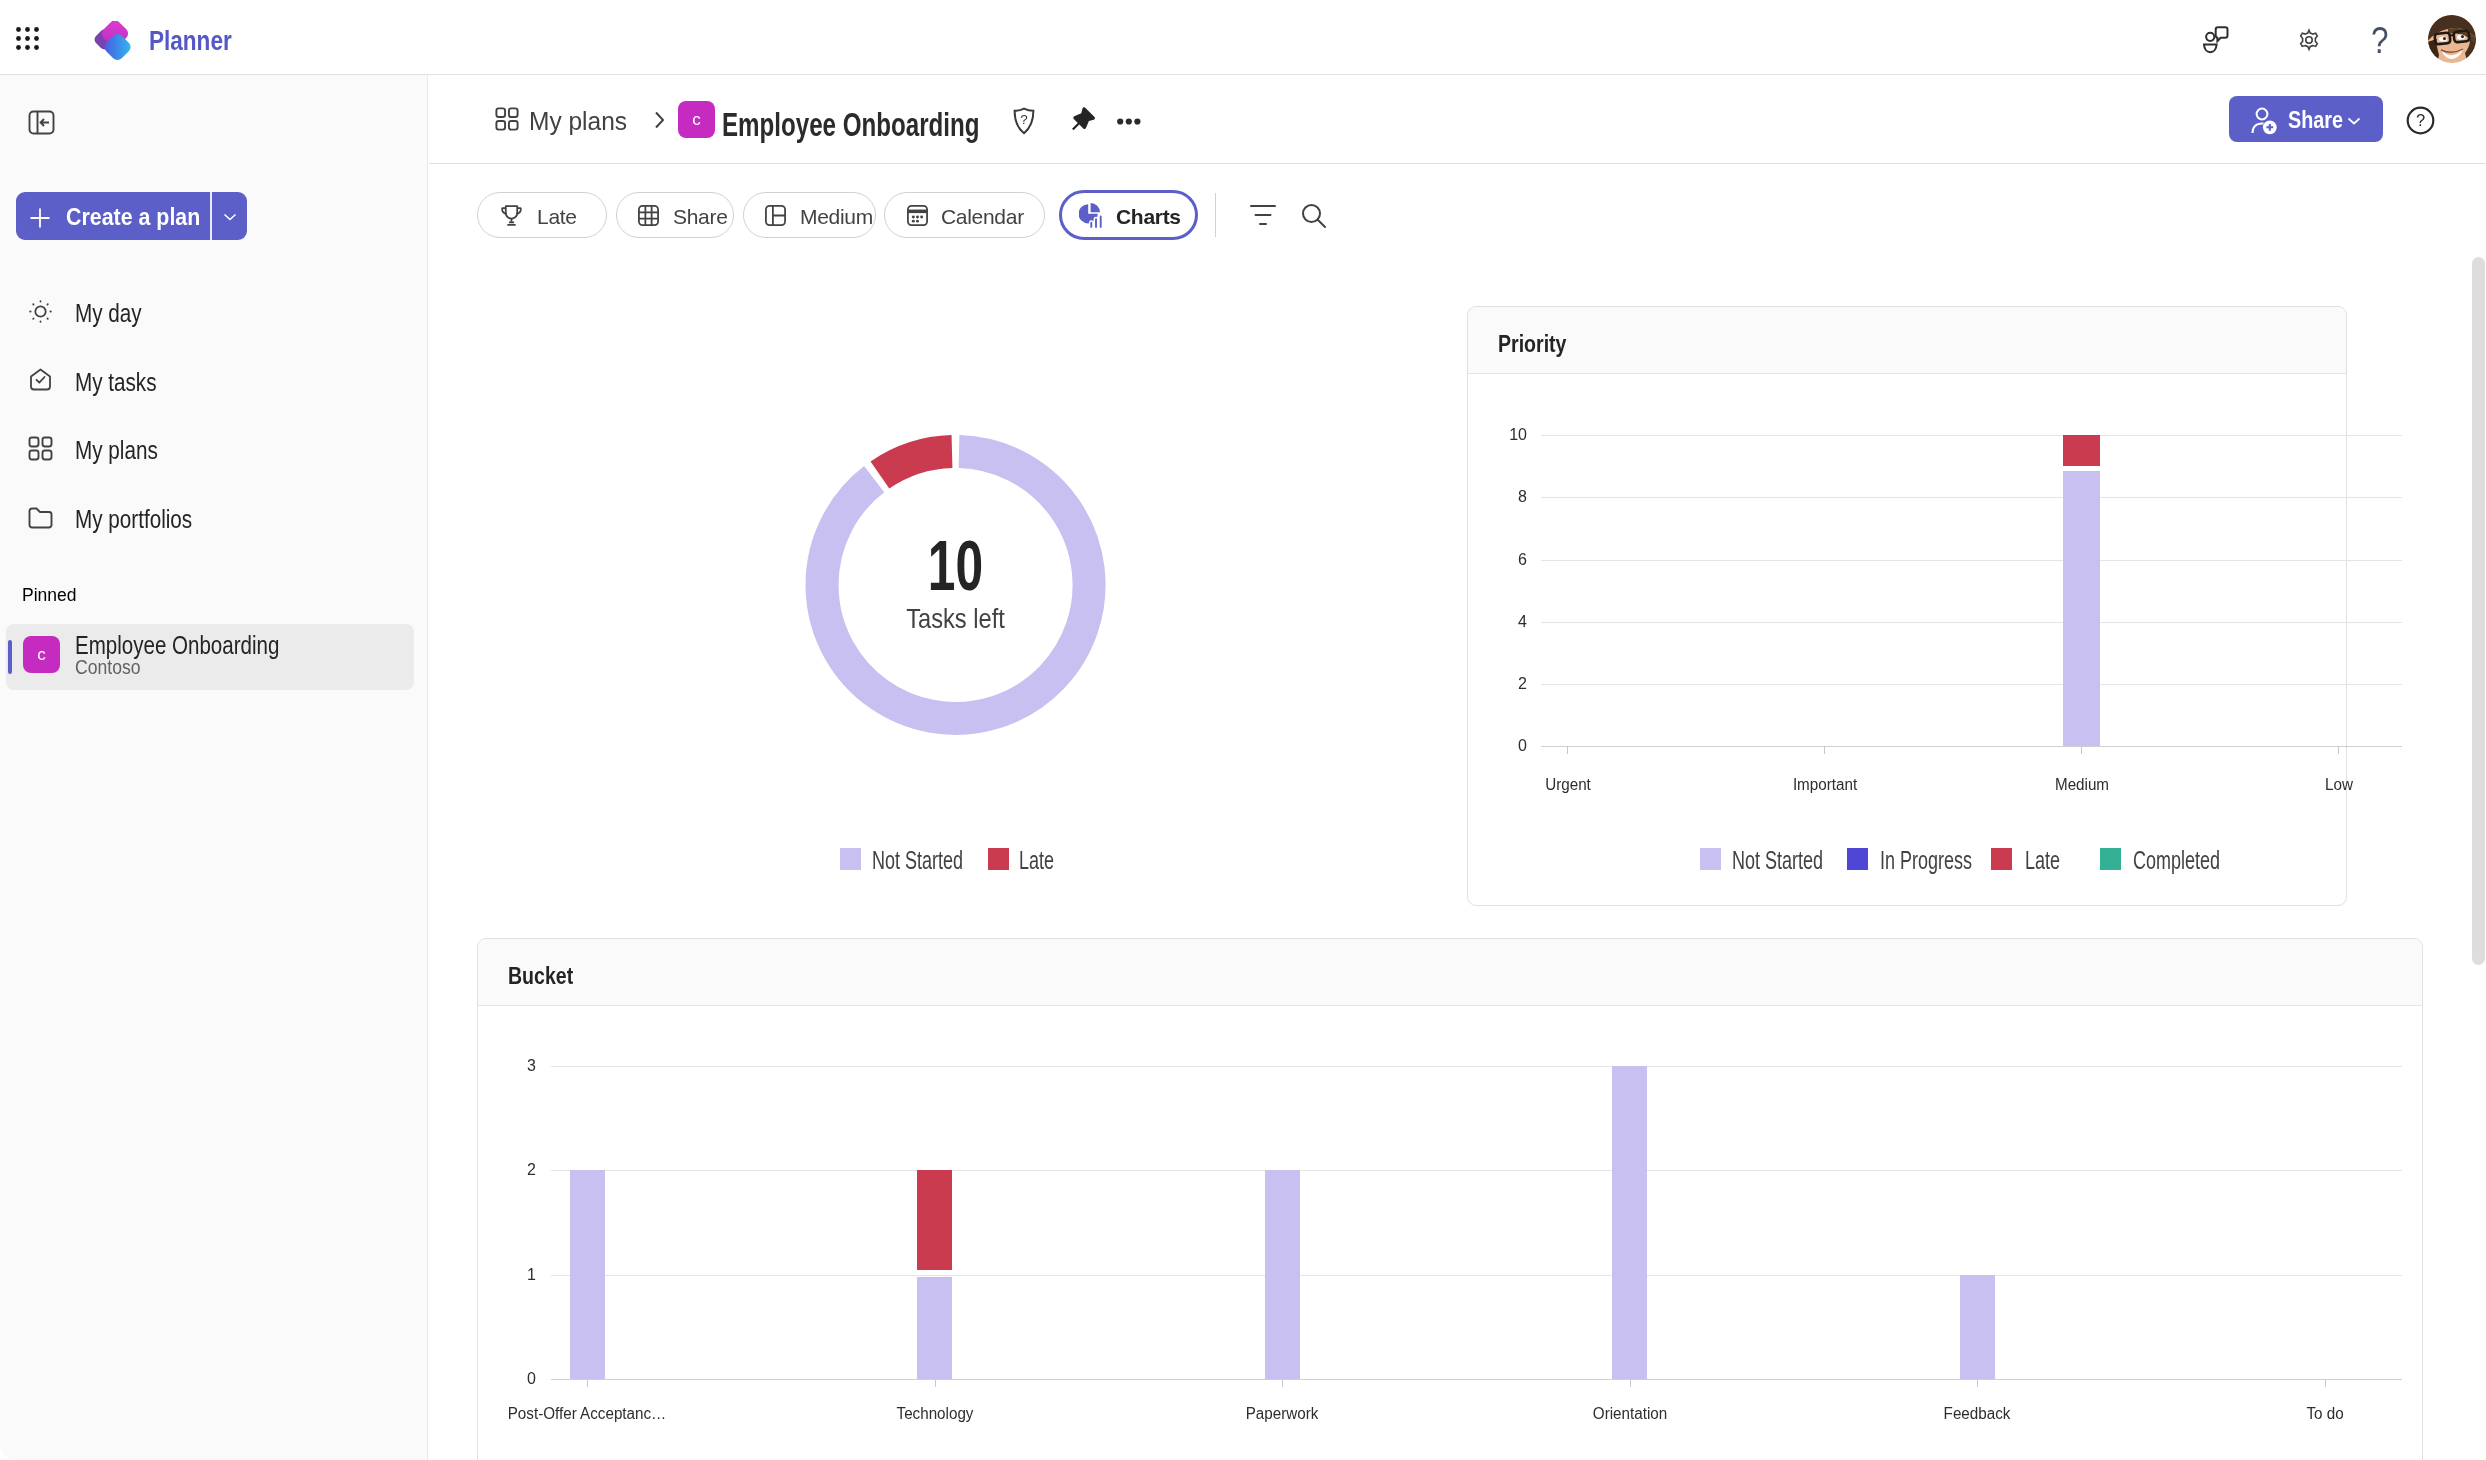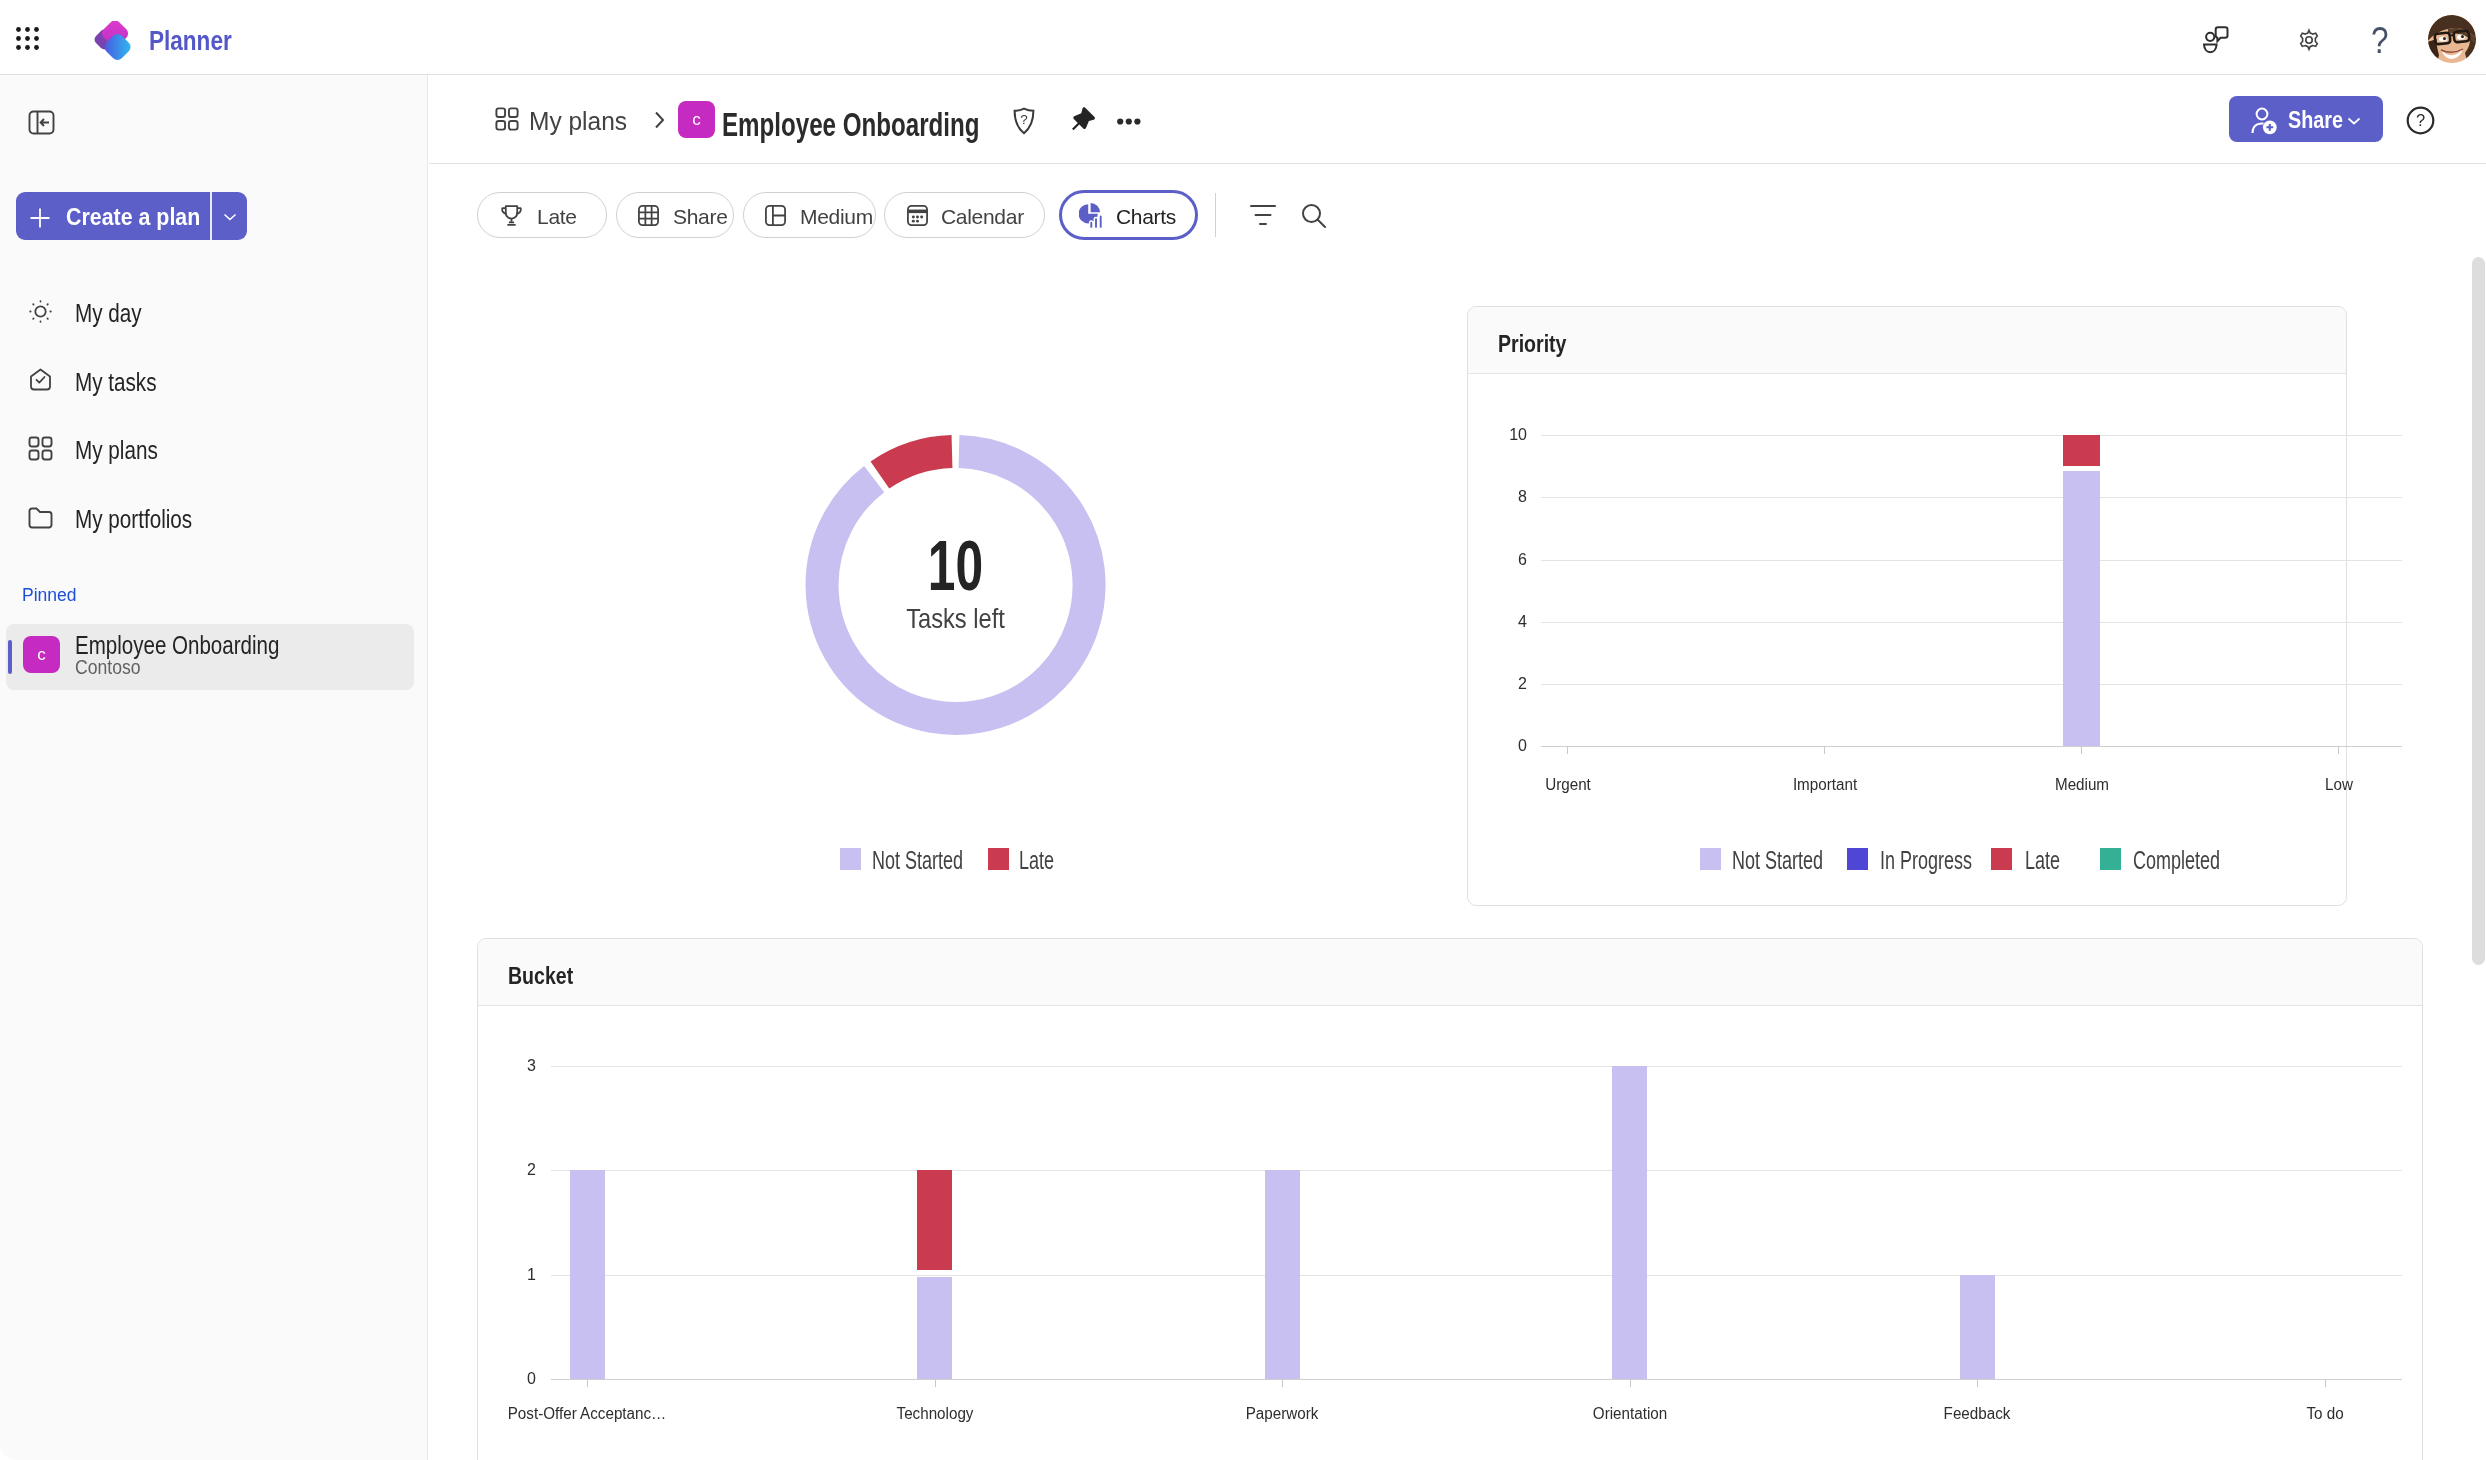--- a/index.html
+++ b/index.html
@@ -125,21 +125,21 @@
       <rect x="15.5" y="2.5" width="9" height="9" rx="2.4"></rect>
     <rect x="2.5" y="15.5" width="9" height="9" rx="2.4"></rect>
       <rect x="15.5" y="15.5" width="9" height="9" rx="2.4"></rect>
   </svg>
   <div class="sx" style="left:75px;top:437px;font-size:26.5px;color:#242424;transform:scaleX(.78);">My plans</div>
   <svg class="abs" style="left:27px;top:504px;" width="27" height="27" viewBox="0 0 27 27" fill="none" stroke="#424242" stroke-width="1.9" stroke-linejoin="round">
     <path d="M2.5 7 a2.5 2.5 0 0 1 2.5 -2.5 h4.5 l3.5 3.5 h9 a2.5 2.5 0 0 1 2.5 2.5 v10.5 a2.5 2.5 0 0 1 -2.5 2.5 h-17 a2.5 2.5 0 0 1 -2.5 -2.5 Z"></path>
   </svg>
   <div class="sx" style="left:75px;top:506px;font-size:26.5px;color:#242424;transform:scaleX(.78);">My portfolios</div>
 
-  <div class="sx" style="left:22px;top:587px;font-size:17.5px;color:#1d4ed8;">Pinned</div>
+  <div class="sx" style="left:22px;top:587px;font-size:17.5px;color:#000000;">Pinned</div>
 
   <div class="abs" style="left:6px;top:624px;width:408px;height:66px;background:#EBEBEB;border-radius:8px;"></div>
   <div class="abs" style="left:8px;top:640px;width:4px;height:34px;background:#5B5FC7;border-radius:2px;"></div>
   <div class="abs" style="left:23px;top:636px;width:37px;height:37px;background:#C52BC0;border-radius:8px;color:#fff;font-size:17px;text-align:center;line-height:37px;">c</div>
   <div class="sx" style="left:75px;top:632px;font-size:26px;color:#242424;transform:scaleX(.79);">Employee Onboarding</div>
   <div class="sx" style="left:75px;top:657px;font-size:20px;color:#616161;transform:scaleX(.88);">Contoso</div>
 
   <div class="abs" style="left:429px;top:75px;width:2057px;height:89px;background:#fff;border-bottom:1px solid #E0E0E0;"></div>
   <svg class="abs" style="left:494px;top:106px;" width="26" height="26" viewBox="0 0 27 27" fill="none" stroke="#424242" stroke-width="2">
     <rect x="2.5" y="2.5" width="9" height="9" rx="2.4"></rect>
@@ -219,21 +219,21 @@
   <div class="tabtx" style="left:941px;top:206px;">Calendar</div>
 
   <div class="abs" style="left:1059px;top:190px;width:139px;height:50px;border:3px solid #5B5FC7;border-radius:25px;"></div>
   <svg class="abs" style="left:1079px;top:202px;" width="26" height="27" viewBox="0 0 26 27">
     <path d="M9.2 2.2 A9.6 9.6 0 1 0 18.8 11.8 L9.2 11.8 Z" fill="#5B5FC7"></path>
     <path d="M11.6 10.3 L11.6 0.9 A9.4 9.4 0 0 1 21 10.3 Z" fill="#5B5FC7"></path>
     <rect x="10.6" y="19" width="3.4" height="7.6" rx="1.7" fill="#5B5FC7" stroke="#fff" stroke-width="1.5"></rect>
     <rect x="15.3" y="15.4" width="3.4" height="11.2" rx="1.7" fill="#5B5FC7" stroke="#fff" stroke-width="1.5"></rect>
     <rect x="20" y="12.8" width="3.4" height="13.8" rx="1.7" fill="#5B5FC7" stroke="#fff" stroke-width="1.5"></rect>
   </svg>
-  <div class="tabtx" style="left:1116px;top:206px;font-weight:400;color:#242424;">Charts</div>
+  <div class="tabtx" style="left:1116px;top:206px;font-weight:700;color:#242424;">Charts</div>
 
   <div class="abs" style="left:1215px;top:193px;width:1px;height:44px;background:#D1D1D1;"></div>
   <svg class="abs" style="left:1250px;top:204px;" width="26" height="22" viewBox="0 0 26 22" stroke="#424242" stroke-width="2" fill="none" stroke-linecap="round">
     <path d="M1 2 h24 M5.5 11 h15 M10 20 h6"></path>
   </svg>
   <svg class="abs" style="left:1300px;top:202px;" width="27" height="27" viewBox="0 0 27 27" stroke="#424242" stroke-width="2" fill="none" stroke-linecap="round">
     <circle cx="11.5" cy="11.5" r="8.5"></circle>
     <path d="M18 18 L25 25"></path>
   </svg>
 

